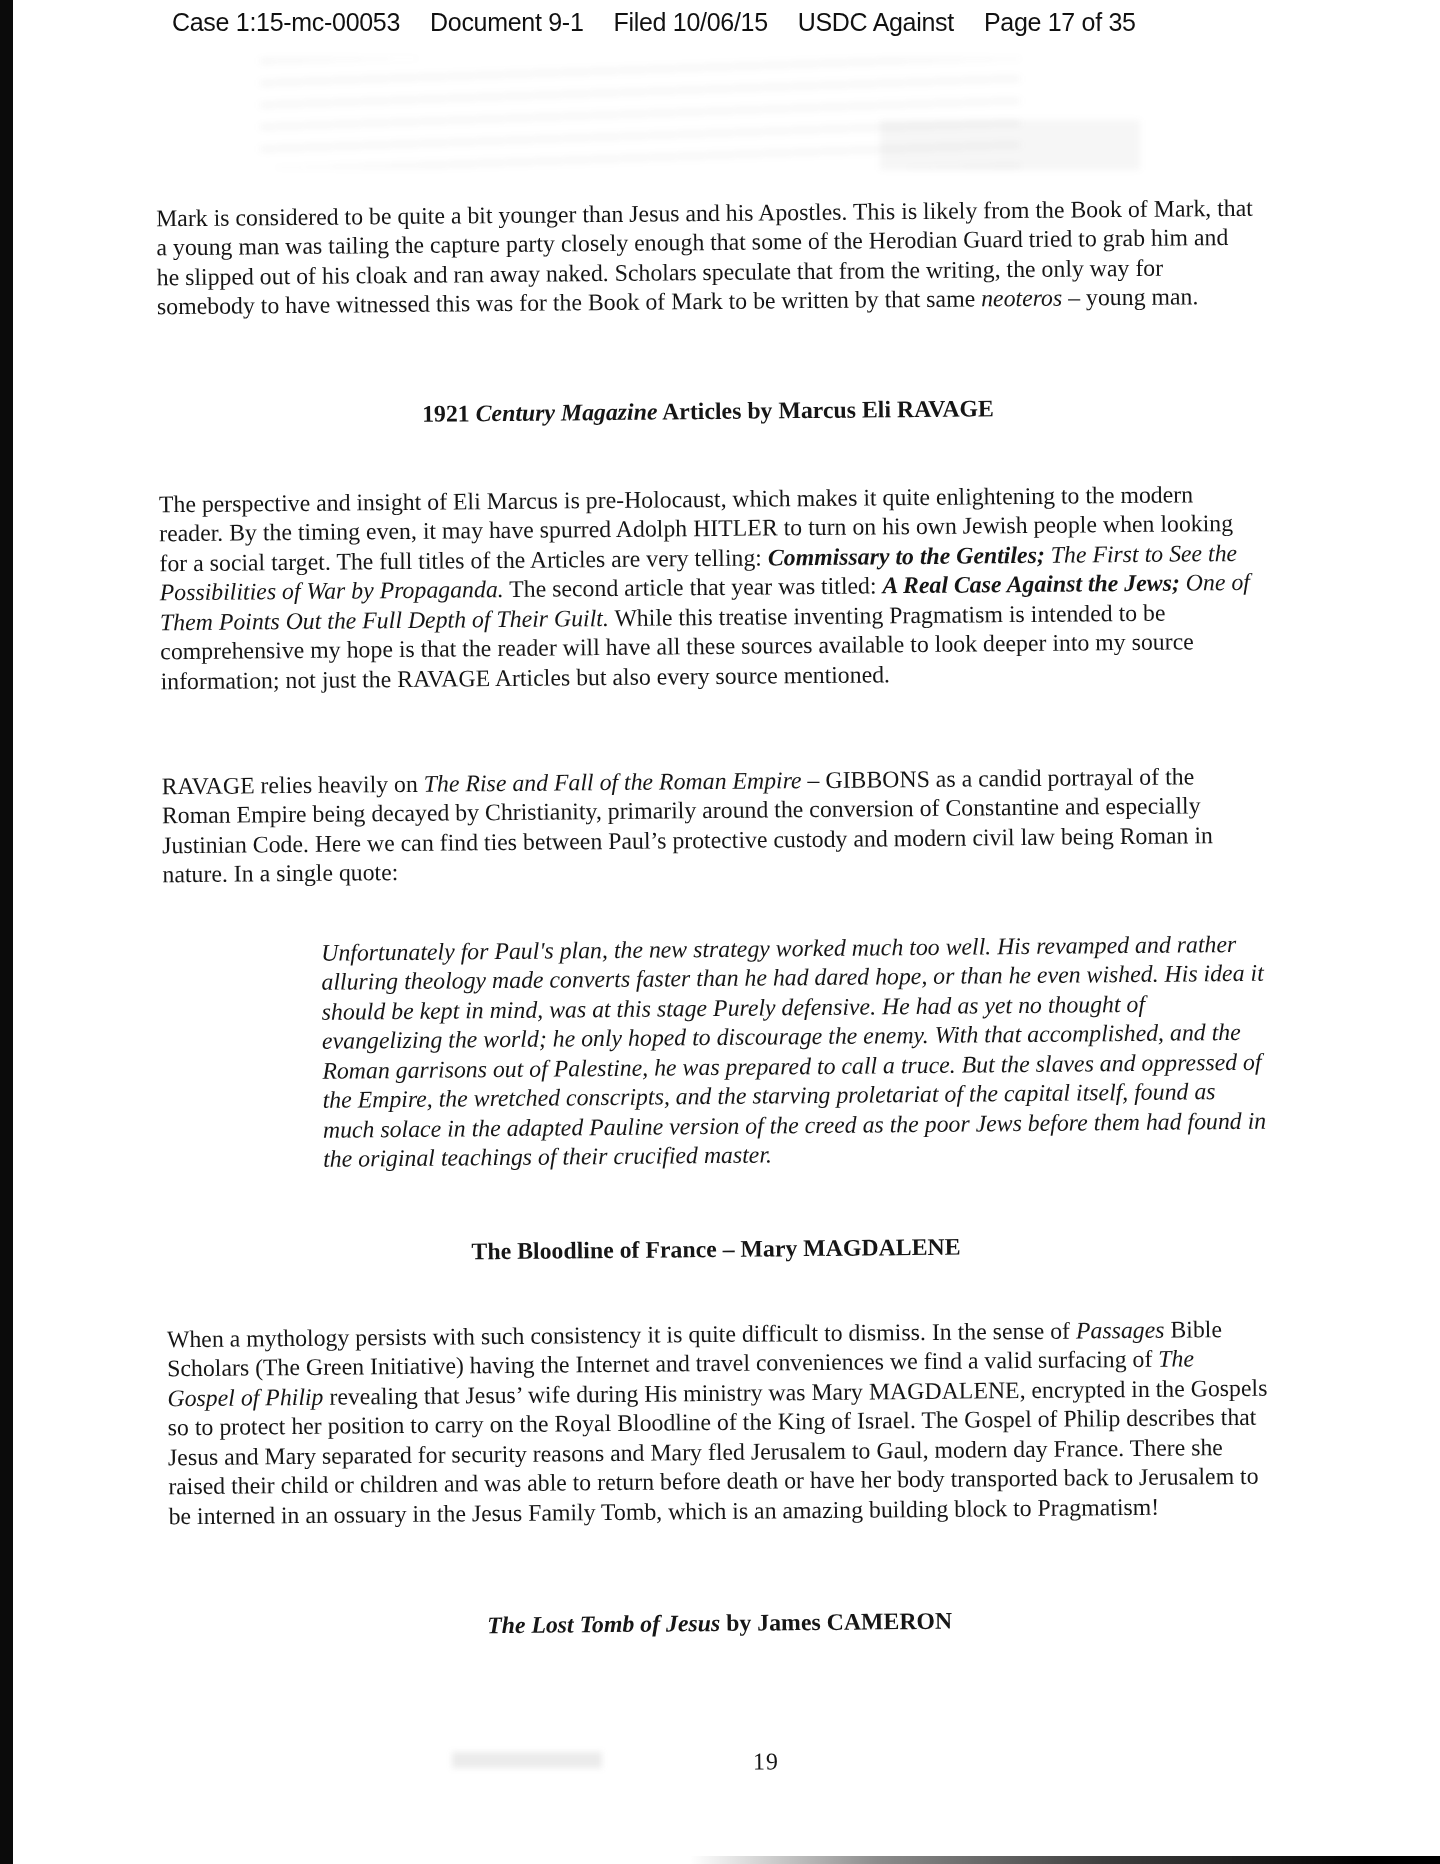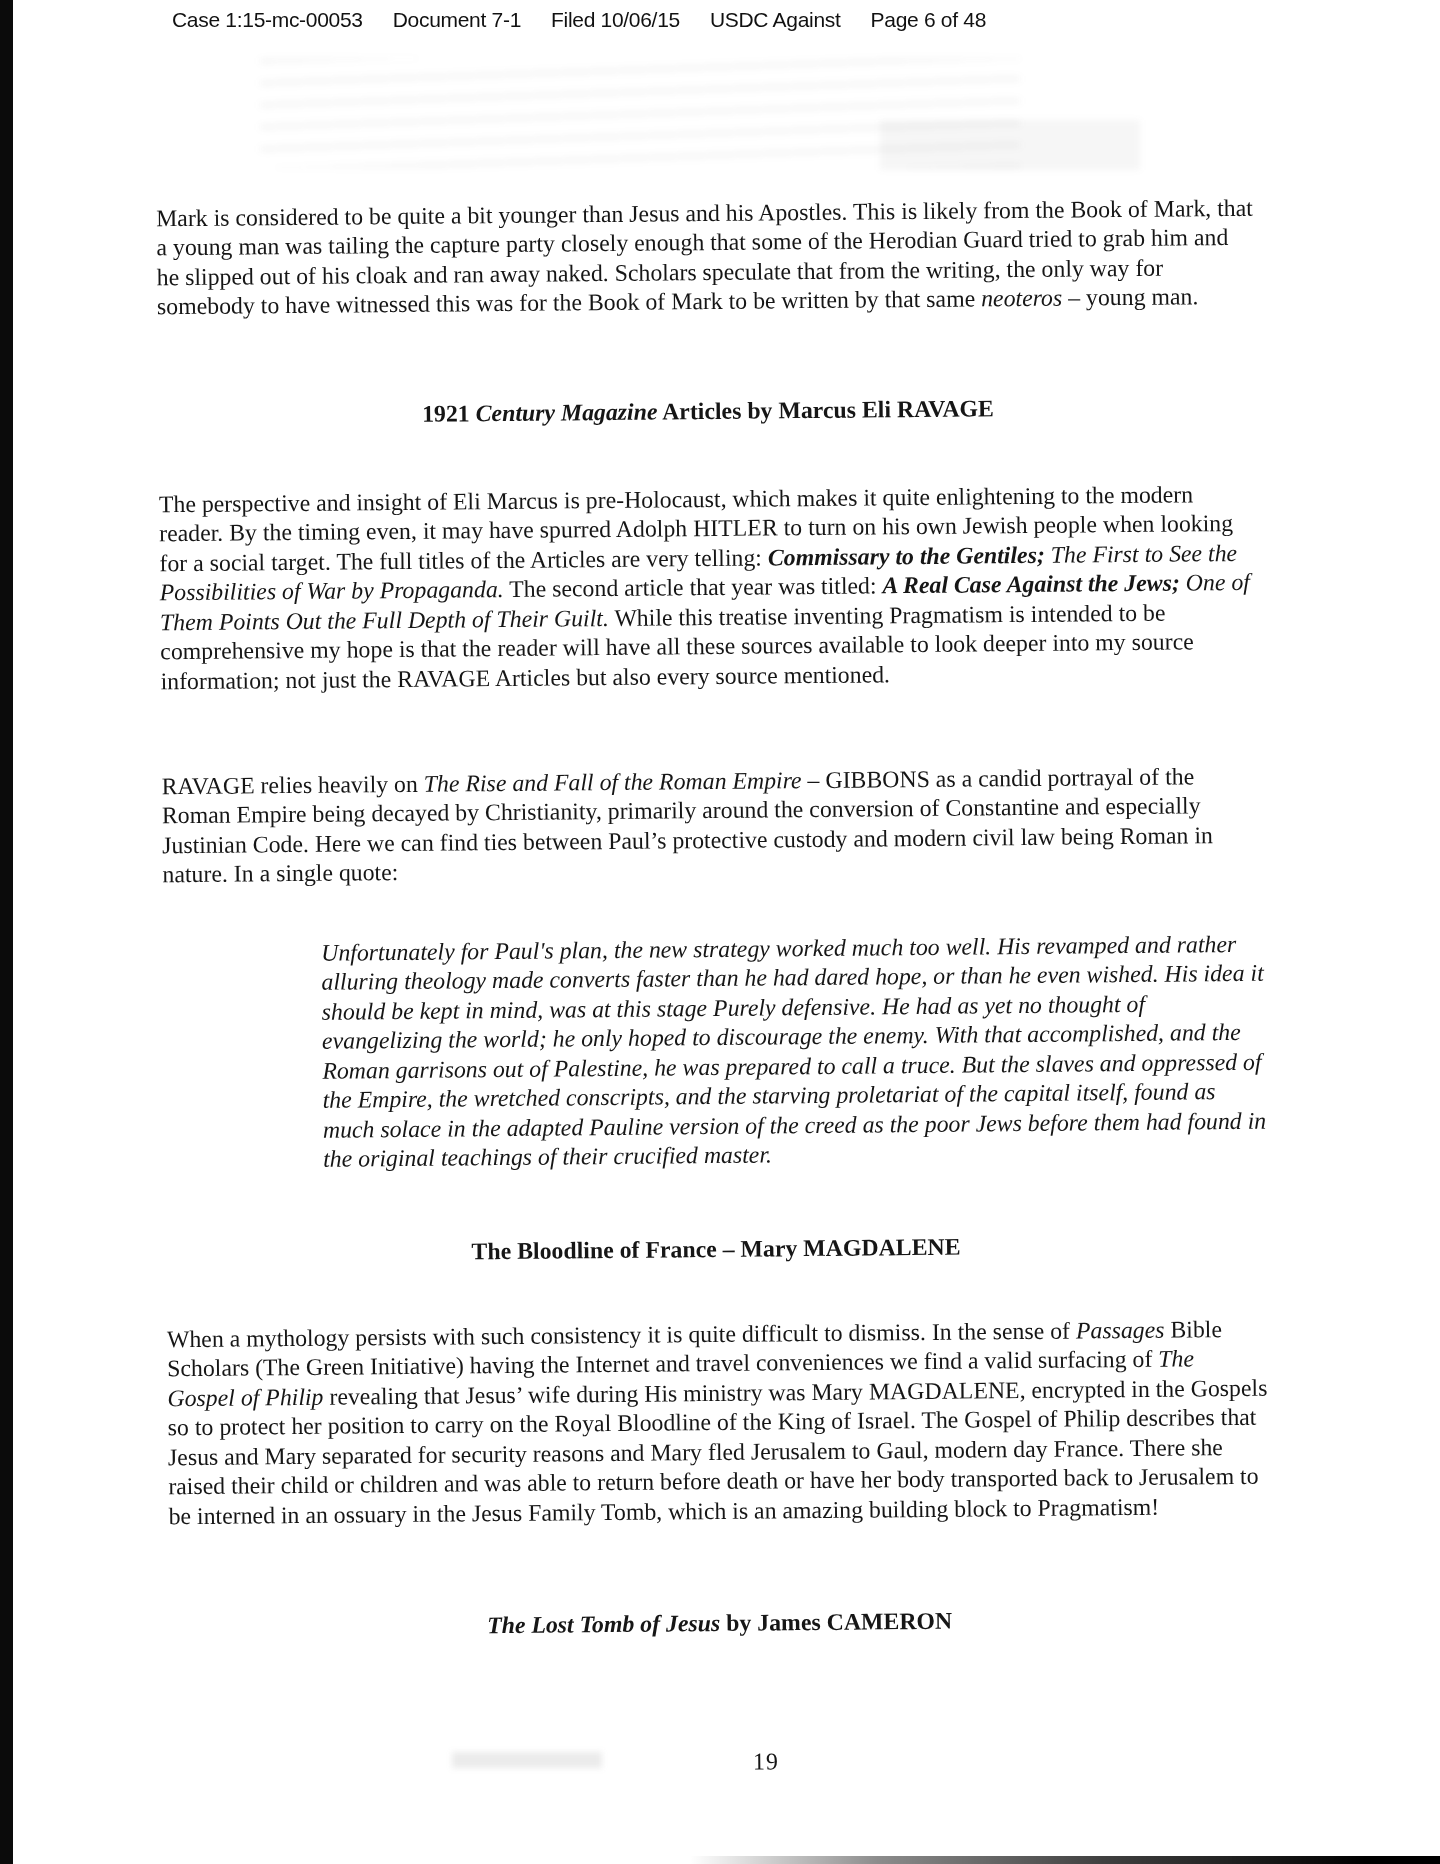--- a/index.html
+++ b/index.html
@@ -24,21 +24,21 @@
   .smudge { position: absolute; pointer-events: none; filter: blur(3px); }
   .smudge1 { left: 260px; top: 58px; width: 760px; height: 110px;
     background: repeating-linear-gradient(178deg, rgba(90,90,90,0.05) 0 6px, rgba(0,0,0,0) 6px 22px); }
   .smudge2 { left: 880px; top: 120px; width: 260px; height: 50px; background: rgba(80,80,80,0.05); }
   .smudge3 { left: 452px; top: 1752px; width: 150px; height: 16px; background: rgba(90,90,90,0.12); }
   
   .stamp-header {
     position: absolute; top: 8px; left: 172px; right: 120px;
     display: flex; gap: 30px; align-items: flex-start;
     font-family: "Liberation Sans", "DejaVu Sans", sans-serif;
-    font-size: 21px; color: #111; white-space: nowrap;
+    font-size: 25px; color: #111; white-space: nowrap;
     letter-spacing: -0.3px;
   }
   
   .scan-content {
     position: absolute; inset: 0;
     transform: rotate(-0.55deg);
     transform-origin: 42% 50%;
   }
   .block {
     position: absolute; left: 163px; width: 1100px;
@@ -65,24 +65,24 @@
 
 <div class="page">
 
   <div class="edge-strip"></div>
   <div class="smudge smudge1"></div>
   <div class="smudge smudge2"></div>
   <div class="smudge smudge3"></div>
 
   <div class="stamp-header">
     <span>Case 1:15-mc-00053</span>
-    <span>Document 7-1</span>
+    <span>Document 9-1</span>
     <span>Filed 10/06/15</span>
     <span>USDC Against</span>
-    <span>Page 6 of 48</span>
+    <span>Page 17 of 35</span>
   </div>
 
   <div class="scan-content">
 
     <p class="block para1"><span>Mark is considered to be quite a bit younger than Jesus and his Apostles. This is likely from the Book of Mark, that a young man was tailing the capture party closely enough that some of the Herodian Guard tried to grab him and he slipped out of his cloak and ran away naked. Scholars speculate that from the writing, the only way for somebody to have witnessed this was for the Book of Mark to be written by that same </span><span class="i">neoteros</span><span> – young man.</span></p>
 
     <div class="block heading h1"><span>1921 </span><span class="bi">Century Magazine</span><span> Articles by Marcus Eli RAVAGE</span></div>
 
     <p class="block para2"><span>The perspective and insight of Eli Marcus is pre-Holocaust, which makes it quite enlightening to the modern reader. By the timing even, it may have spurred Adolph HITLER to turn on his own Jewish people when looking for a social target. The full titles of the Articles are very telling: </span><span class="bi">Commissary to the Gentiles;</span><span class="i"> The First to See the Possibilities of War by Propaganda.</span><span> The second article that year was titled: </span><span class="bi">A Real Case Against the Jews;</span><span class="i"> One of Them Points Out the Full Depth of Their Guilt.</span><span> While this treatise inventing Pragmatism is intended to be comprehensive my hope is that the reader will have all these sources available to look deeper into my source information; not just the RAVAGE Articles but also every source mentioned.</span></p>
 

